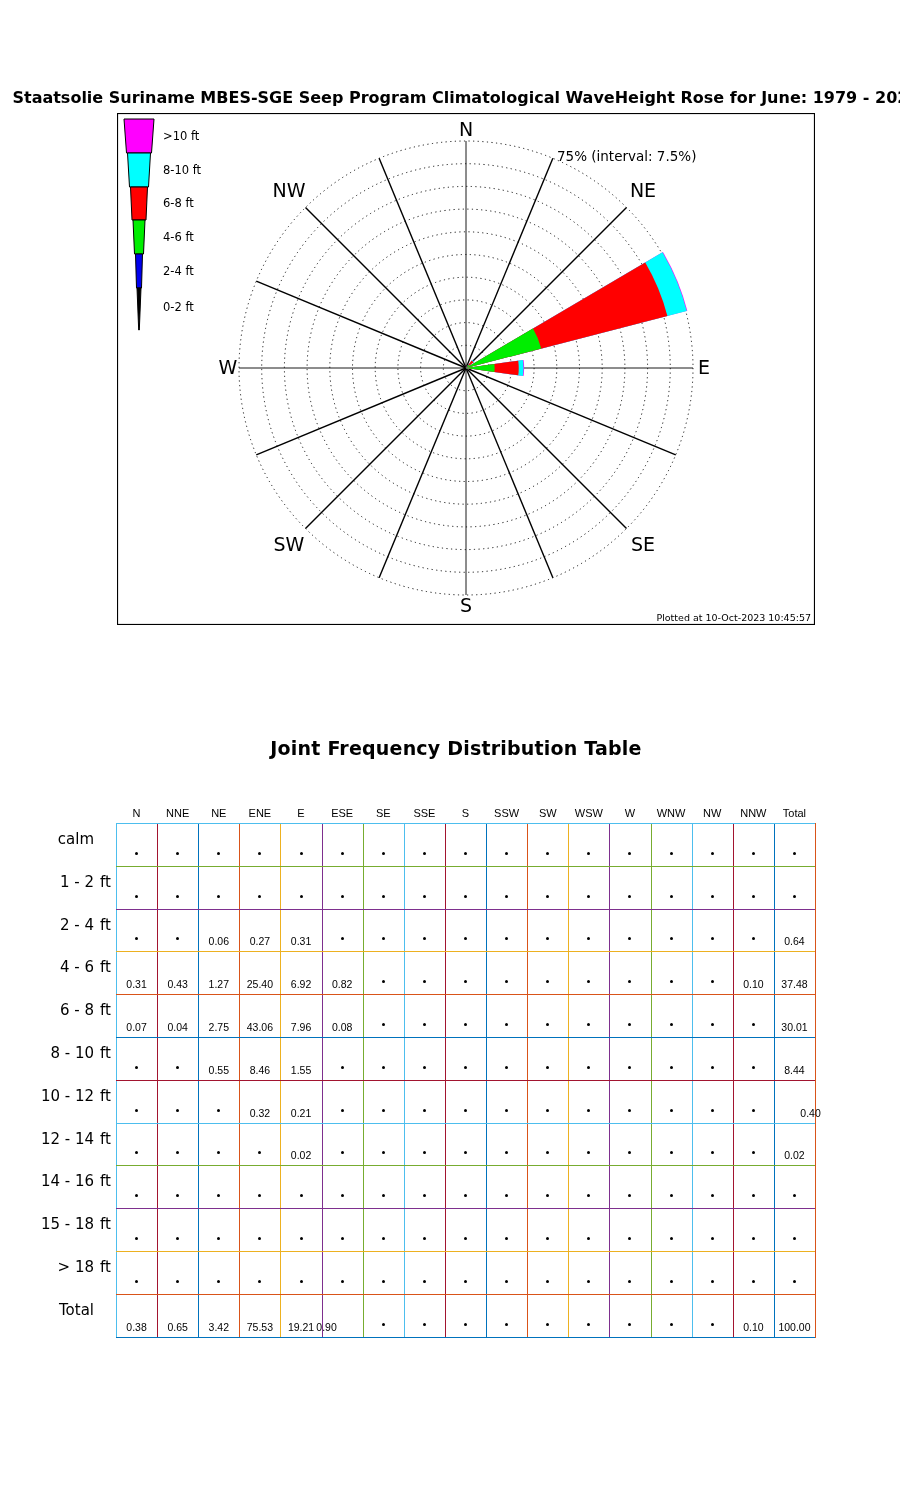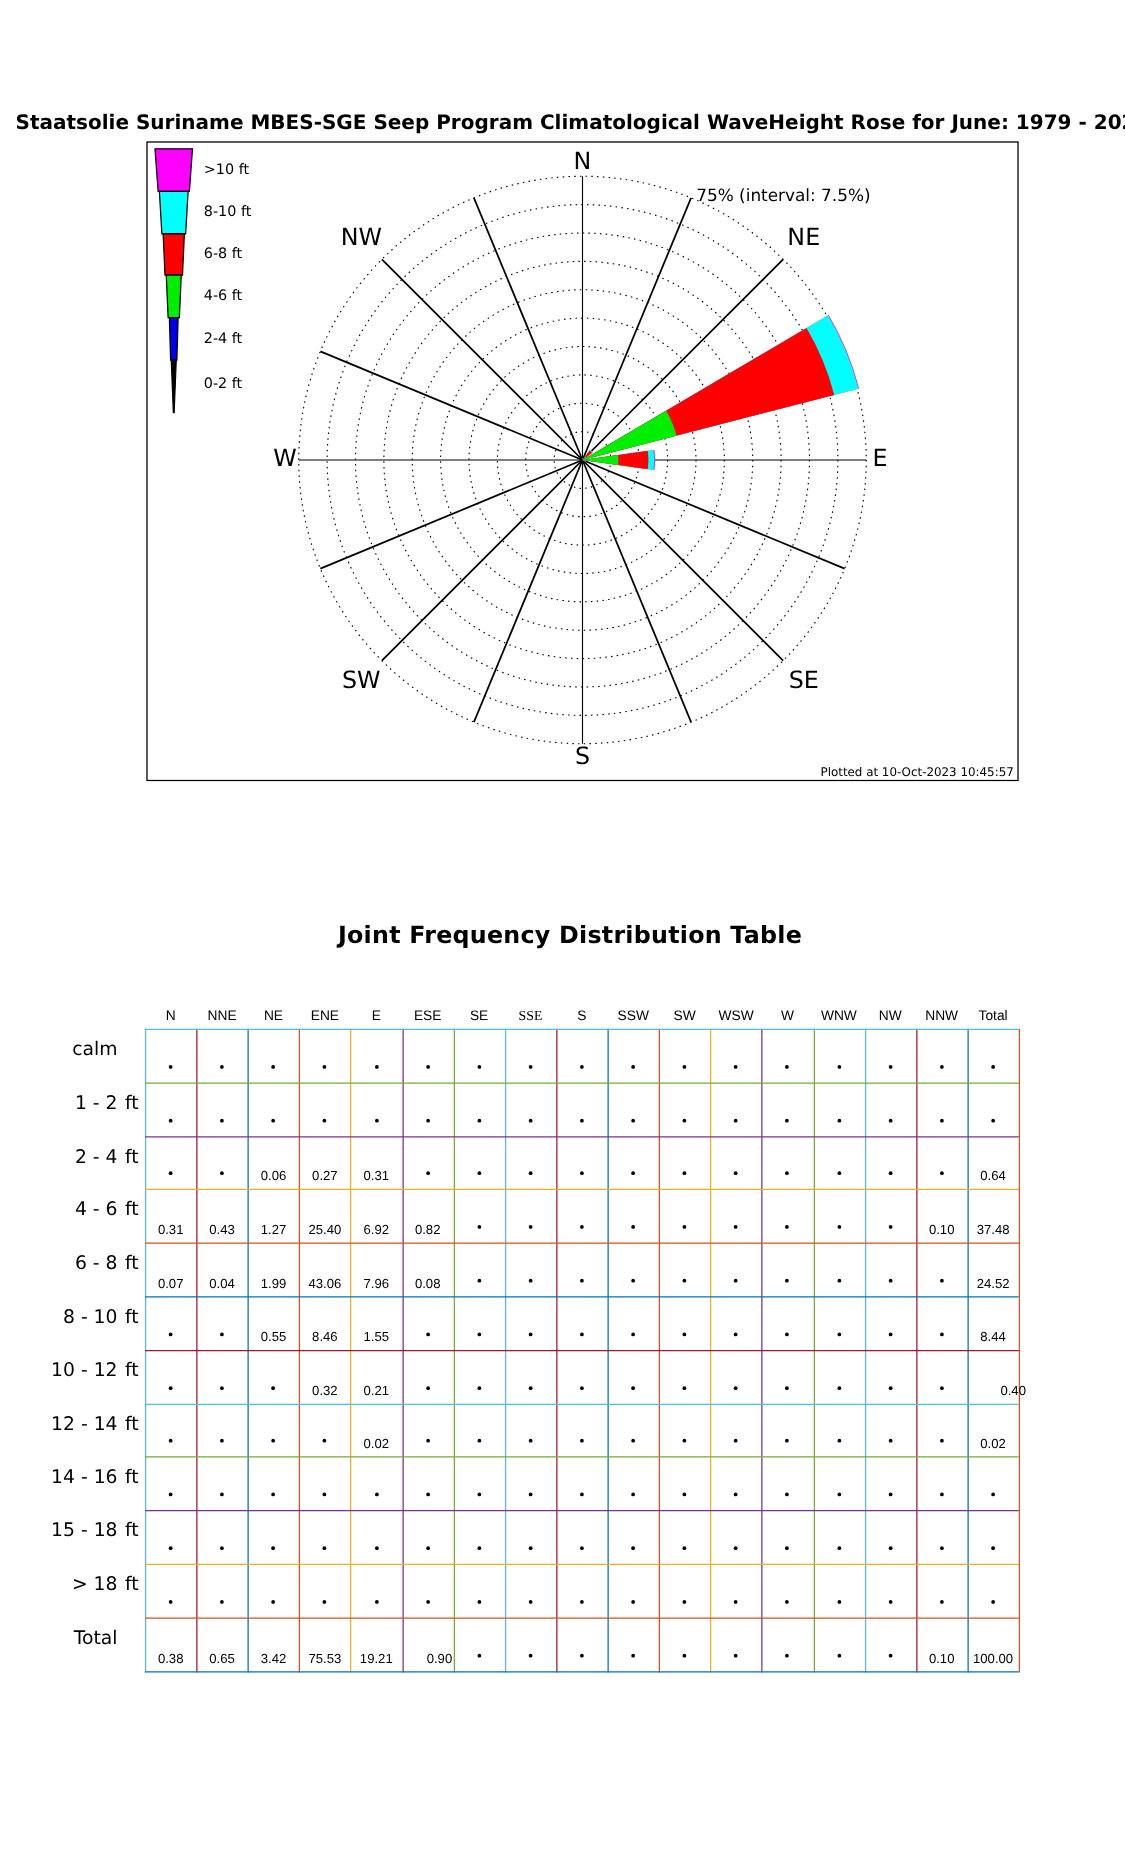--- a/index.html
+++ b/index.html
@@ -128,21 +128,21 @@
 
 <div id="table-heading" class="abs">Joint Frequency Distribution Table</div>
 <div id="freq-table">
     <div class="colhead" style="left: 116px; width: 41.12px;">N</div>
     <div class="colhead" style="left: 157.12px; width: 41.12px;">NNE</div>
     <div class="colhead" style="left: 198.24px; width: 41.12px;">NE</div>
     <div class="colhead" style="left: 239.36px; width: 41.12px;">ENE</div>
     <div class="colhead" style="left: 280.48px; width: 41.12px;">E</div>
     <div class="colhead" style="left: 321.6px; width: 41.12px;">ESE</div>
     <div class="colhead" style="left: 362.72px; width: 41.12px;">SE</div>
-    <div class="colhead" style="left: 403.84px; width: 41.12px; font-family: Liberation Serif, serif;">SSE</div>
+    <div class="colhead" style="left: 403.84px; width: 41.12px;">SSE</div>
     <div class="colhead" style="left: 444.96px; width: 41.12px;">S</div>
     <div class="colhead" style="left: 486.08px; width: 41.12px;">SSW</div>
     <div class="colhead" style="left: 527.2px; width: 41.12px;">SW</div>
     <div class="colhead" style="left: 568.32px; width: 41.12px;">WSW</div>
     <div class="colhead" style="left: 609.44px; width: 41.12px;">W</div>
     <div class="colhead" style="left: 650.56px; width: 41.12px;">WNW</div>
     <div class="colhead" style="left: 691.68px; width: 41.12px;">NW</div>
     <div class="colhead" style="left: 732.8px; width: 41.12px;">NNW</div>
     <div class="colhead" style="left: 773.92px; width: 41.12px;">Total</div>
     <div class="vline" style="left: 116px; top: 823px; width: 1px; height: 514.6px; background: rgb(77, 190, 238);"></div>
@@ -371,21 +371,21 @@
       <span class="dot"></span>
     </div>
     <div class="cellv" style="left: 732.8px; top: 951.4px; width: 41.12px; height: 42.8px;">0.10</div>
     <div class="cellv" style="left: 773.92px; top: 951.4px; width: 41.12px; height: 42.8px;">37.48</div>
     <div class="rowlabel" style="left: 0px; top: 1001.2px; width: 120px; height: 20px;">
       <span class="rng">6 - 8</span>
       <span class="unit">ft</span>
     </div>
     <div class="cellv" style="left: 116px; top: 994.2px; width: 41.12px; height: 42.8px;">0.07</div>
     <div class="cellv" style="left: 157.12px; top: 994.2px; width: 41.12px; height: 42.8px;">0.04</div>
-    <div class="cellv" style="left: 198.24px; top: 994.2px; width: 41.12px; height: 42.8px;">1.99</div>
+    <div class="cellv" style="left: 198.24px; top: 994.2px; width: 41.12px; height: 42.8px;">2.75</div>
     <div class="cellv" style="left: 239.36px; top: 994.2px; width: 41.12px; height: 42.8px;">43.06</div>
     <div class="cellv" style="left: 280.48px; top: 994.2px; width: 41.12px; height: 42.8px;">7.96</div>
     <div class="cellv" style="left: 321.6px; top: 994.2px; width: 41.12px; height: 42.8px;">0.08</div>
     <div class="celldot" style="left: 362.72px; top: 994.2px; width: 41.12px; height: 42.8px;">
       <span class="dot"></span>
     </div>
     <div class="celldot" style="left: 403.84px; top: 994.2px; width: 41.12px; height: 42.8px;">
       <span class="dot"></span>
     </div>
     <div class="celldot" style="left: 444.96px; top: 994.2px; width: 41.12px; height: 42.8px;">
@@ -405,21 +405,21 @@
     </div>
     <div class="celldot" style="left: 650.56px; top: 994.2px; width: 41.12px; height: 42.8px;">
       <span class="dot"></span>
     </div>
     <div class="celldot" style="left: 691.68px; top: 994.2px; width: 41.12px; height: 42.8px;">
       <span class="dot"></span>
     </div>
     <div class="celldot" style="left: 732.8px; top: 994.2px; width: 41.12px; height: 42.8px;">
       <span class="dot"></span>
     </div>
-    <div class="cellv" style="left: 773.92px; top: 994.2px; width: 41.12px; height: 42.8px;">24.52</div>
+    <div class="cellv" style="left: 773.92px; top: 994.2px; width: 41.12px; height: 42.8px;">30.01</div>
     <div class="rowlabel" style="left: 0px; top: 1044px; width: 120px; height: 20px;">
       <span class="rng">8 - 10</span>
       <span class="unit">ft</span>
     </div>
     <div class="celldot" style="left: 116px; top: 1037px; width: 41.12px; height: 42.8px;">
       <span class="dot"></span>
     </div>
     <div class="celldot" style="left: 157.12px; top: 1037px; width: 41.12px; height: 42.8px;">
       <span class="dot"></span>
     </div>
@@ -727,21 +727,21 @@
     </div>
     <div class="rowlabel" style="left: 0px; top: 1300.8px; width: 120px; height: 20px;">
       <span class="rng">Total</span>
       <span class="unit"></span>
     </div>
     <div class="cellv" style="left: 116px; top: 1293.8px; width: 41.12px; height: 42.8px;">0.38</div>
     <div class="cellv" style="left: 157.12px; top: 1293.8px; width: 41.12px; height: 42.8px;">0.65</div>
     <div class="cellv" style="left: 198.24px; top: 1293.8px; width: 41.12px; height: 42.8px;">3.42</div>
     <div class="cellv" style="left: 239.36px; top: 1293.8px; width: 41.12px; height: 42.8px;">75.53</div>
     <div class="cellv" style="left: 280.48px; top: 1293.8px; width: 41.12px; height: 42.8px;">19.21</div>
-    <div class="cellv" style="left: 331px; top: 1293.8px; width: 41.12px; height: 42.8px;">0.90</div>
+    <div class="cellv" style="left: 306px; top: 1293.8px; width: 41.12px; height: 42.8px;">0.90</div>
     <div class="celldot" style="left: 362.72px; top: 1293.8px; width: 41.12px; height: 42.8px;">
       <span class="dot"></span>
     </div>
     <div class="celldot" style="left: 403.84px; top: 1293.8px; width: 41.12px; height: 42.8px;">
       <span class="dot"></span>
     </div>
     <div class="celldot" style="left: 444.96px; top: 1293.8px; width: 41.12px; height: 42.8px;">
       <span class="dot"></span>
     </div>
     <div class="celldot" style="left: 486.08px; top: 1293.8px; width: 41.12px; height: 42.8px;">

